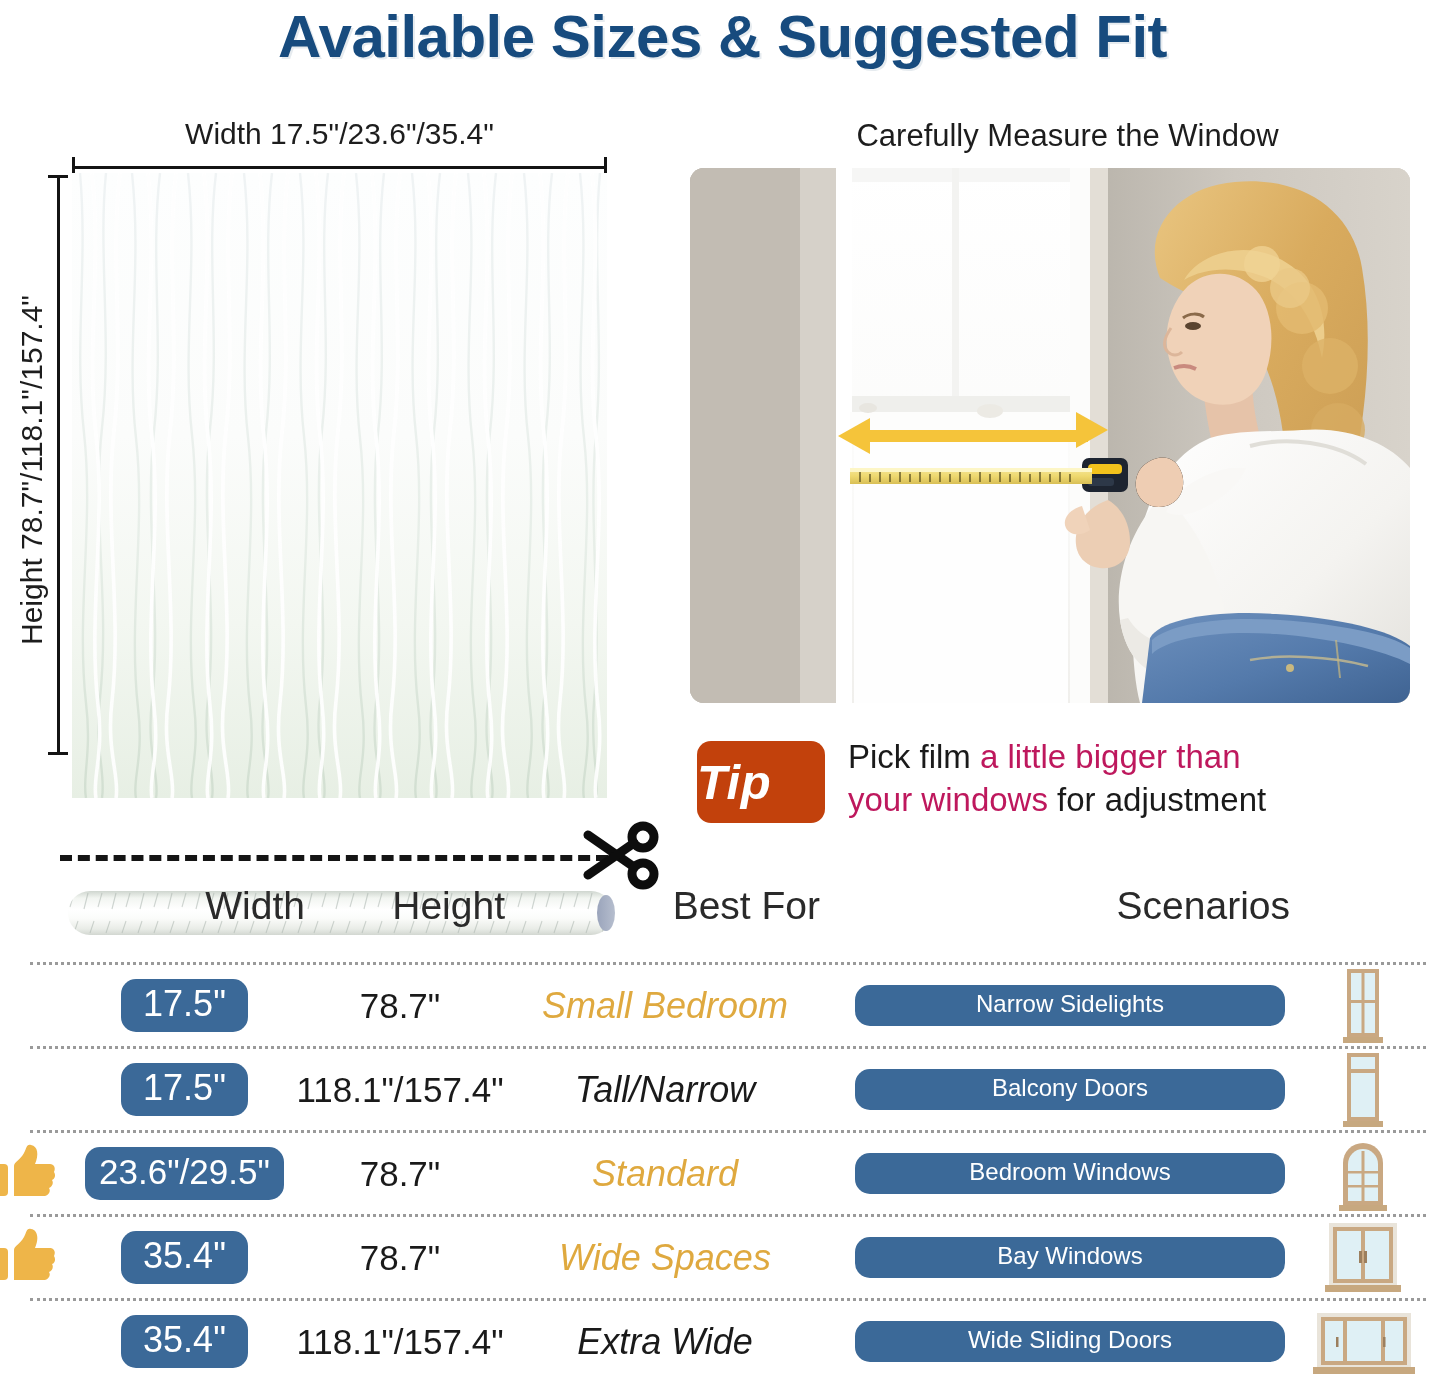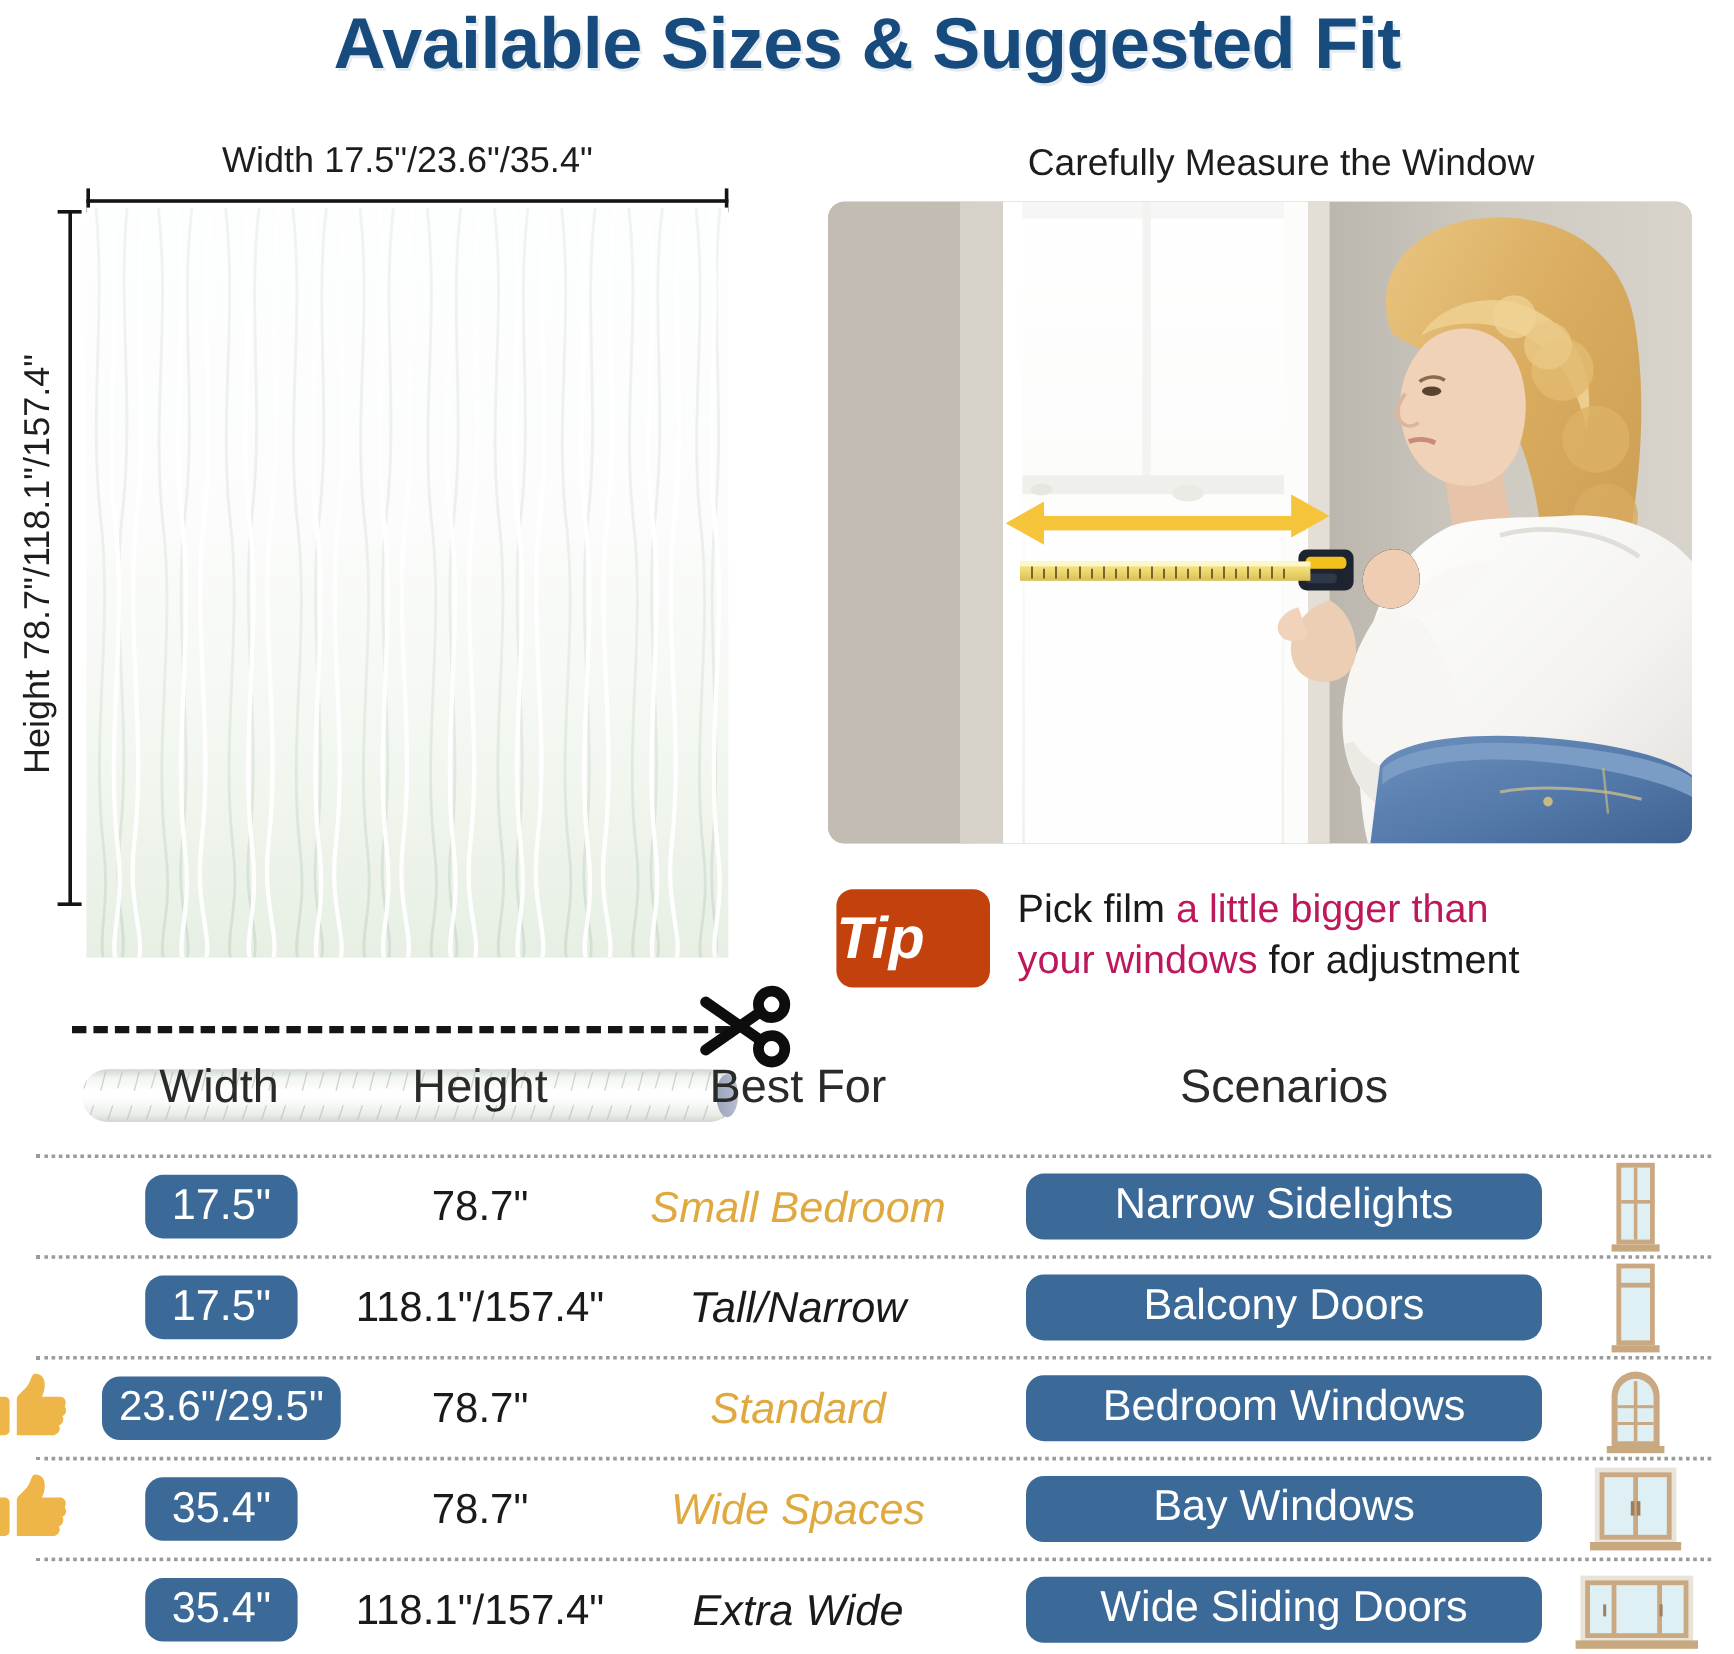--- a/index.html
+++ b/index.html
@@ -106,21 +106,21 @@
     position: absolute; left: 848px; top: 736px; width: 600px;
     font-size: 33px; line-height: 1.30; color: #1a1a1a;
   }
   .tip-text .hl { color: #be185d; }
 
   
   .table { position: absolute; left: 0; top: 884px; width: 1445px; }
   .thead { position: relative; height: 78px; }
   .thead .h {
     position: absolute; top: 0; font-size: 39px; color: #2a2a2a; font-weight: normal;
-    text-align: center; white-space: nowrap;
+    text-align: right; white-space: nowrap;
   }
   .h-width    { left: 60px;  width: 245px; }
   .h-height   { left: 295px; width: 210px; }
   .h-best     { left: 510px; width: 310px; }
   .h-scen     { left: 850px; width: 440px; }
 
   .sep { width: 1396px; margin-left: 30px; height: 0; border-top: 3px dotted #9a9a9a; }
 
   .trow { position: relative; height: 81px; }
   .cell { position: absolute; top: 0; height: 81px; display: flex; align-items: center; }
@@ -131,21 +131,21 @@
   .c-best  { left: 505px; width: 320px; justify-content: center; }
   .c-scen  { left: 845px; width: 450px; justify-content: center; }
   .c-icon  { left: 1298px; width: 130px; justify-content: center; }
 
   .pill {
     background: #3b6998; color: #ffffff; border-radius: 15px;
     font-size: 36px; padding: 6px 22px 9px; white-space: nowrap;
     display: inline-block; line-height: 1.08;
   }
   .pill.wide { font-size: 35px; padding: 6px 14px 9px; }
-  .pill.scen { font-size: 36px; padding: 6px 26px 10px; min-width: 430px; text-align: center; }
+  .pill.scen { font-size: 24px; padding: 6px 26px 10px; min-width: 430px; text-align: center; }
 
   .plain { font-size: 35px; color: #1a1a1a; white-space: nowrap; }
   .best  { font-size: 36px; font-style: italic; white-space: nowrap; }
   .best.gold { color: #dfa93f; }
   .best.dark { color: #1a1a1a; }
 
   .thumb { width: 62px; height: 60px; margin-left: -6px; }
   .winicon { width: 120px; height: 78px; }
 </style>
 </head>

